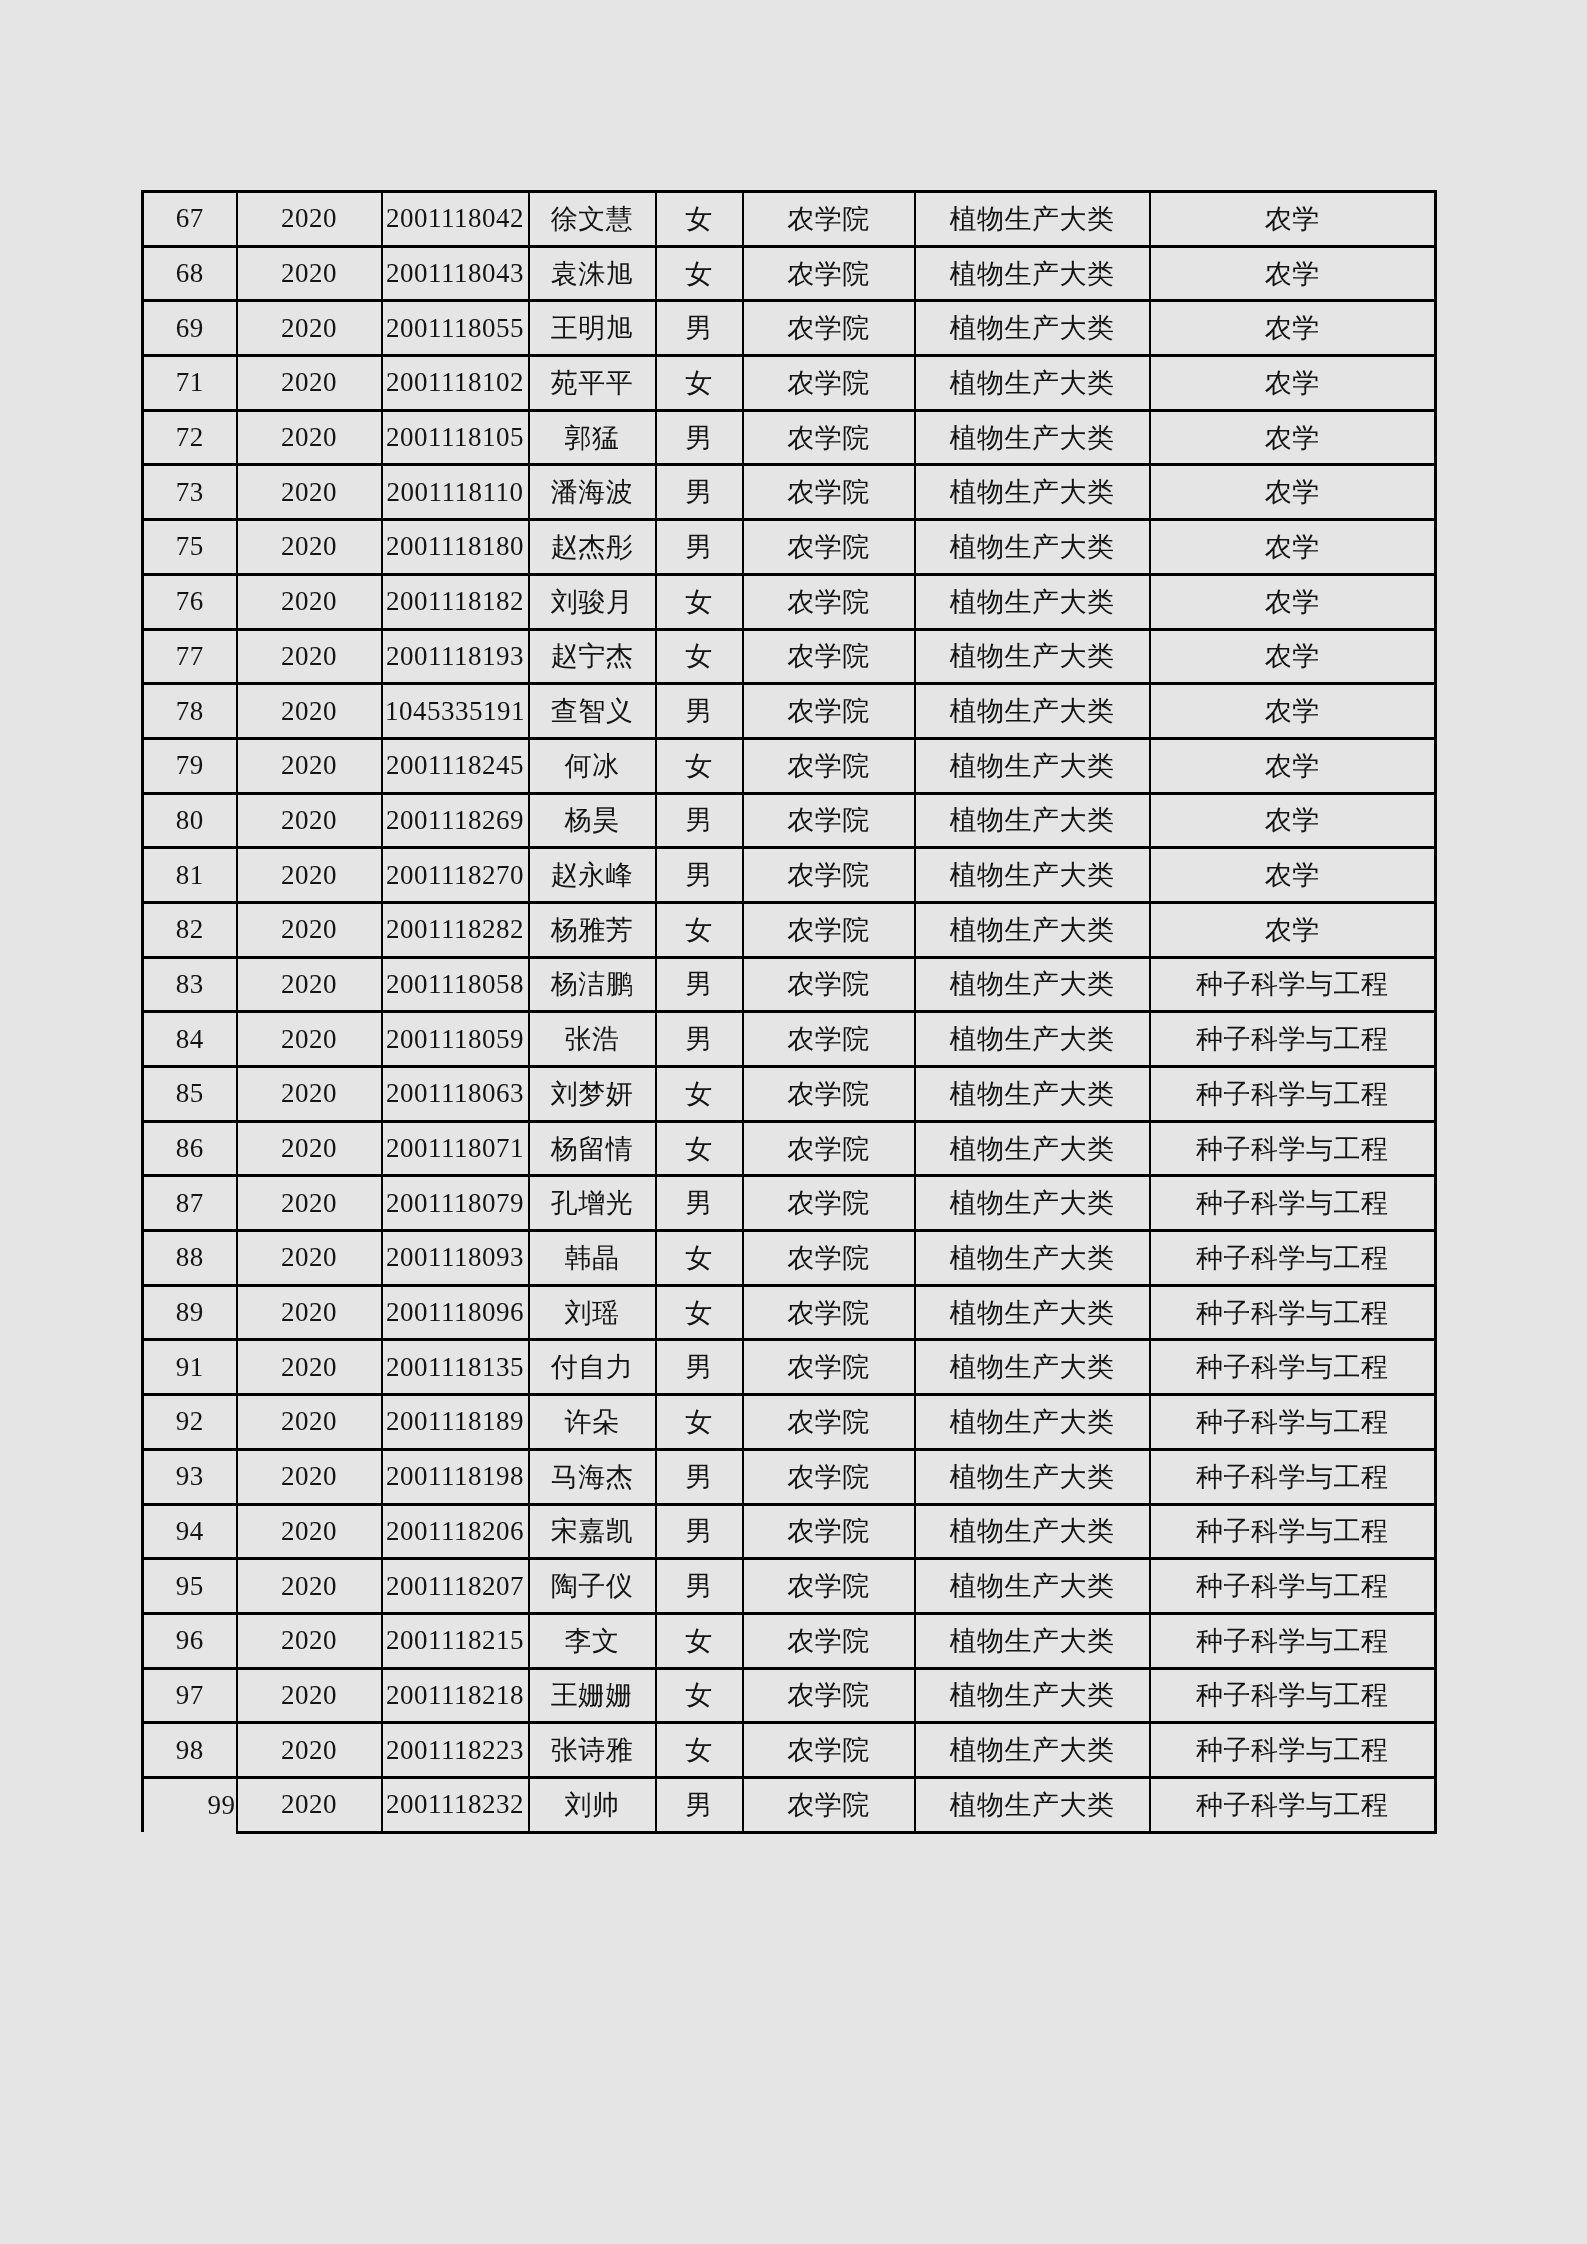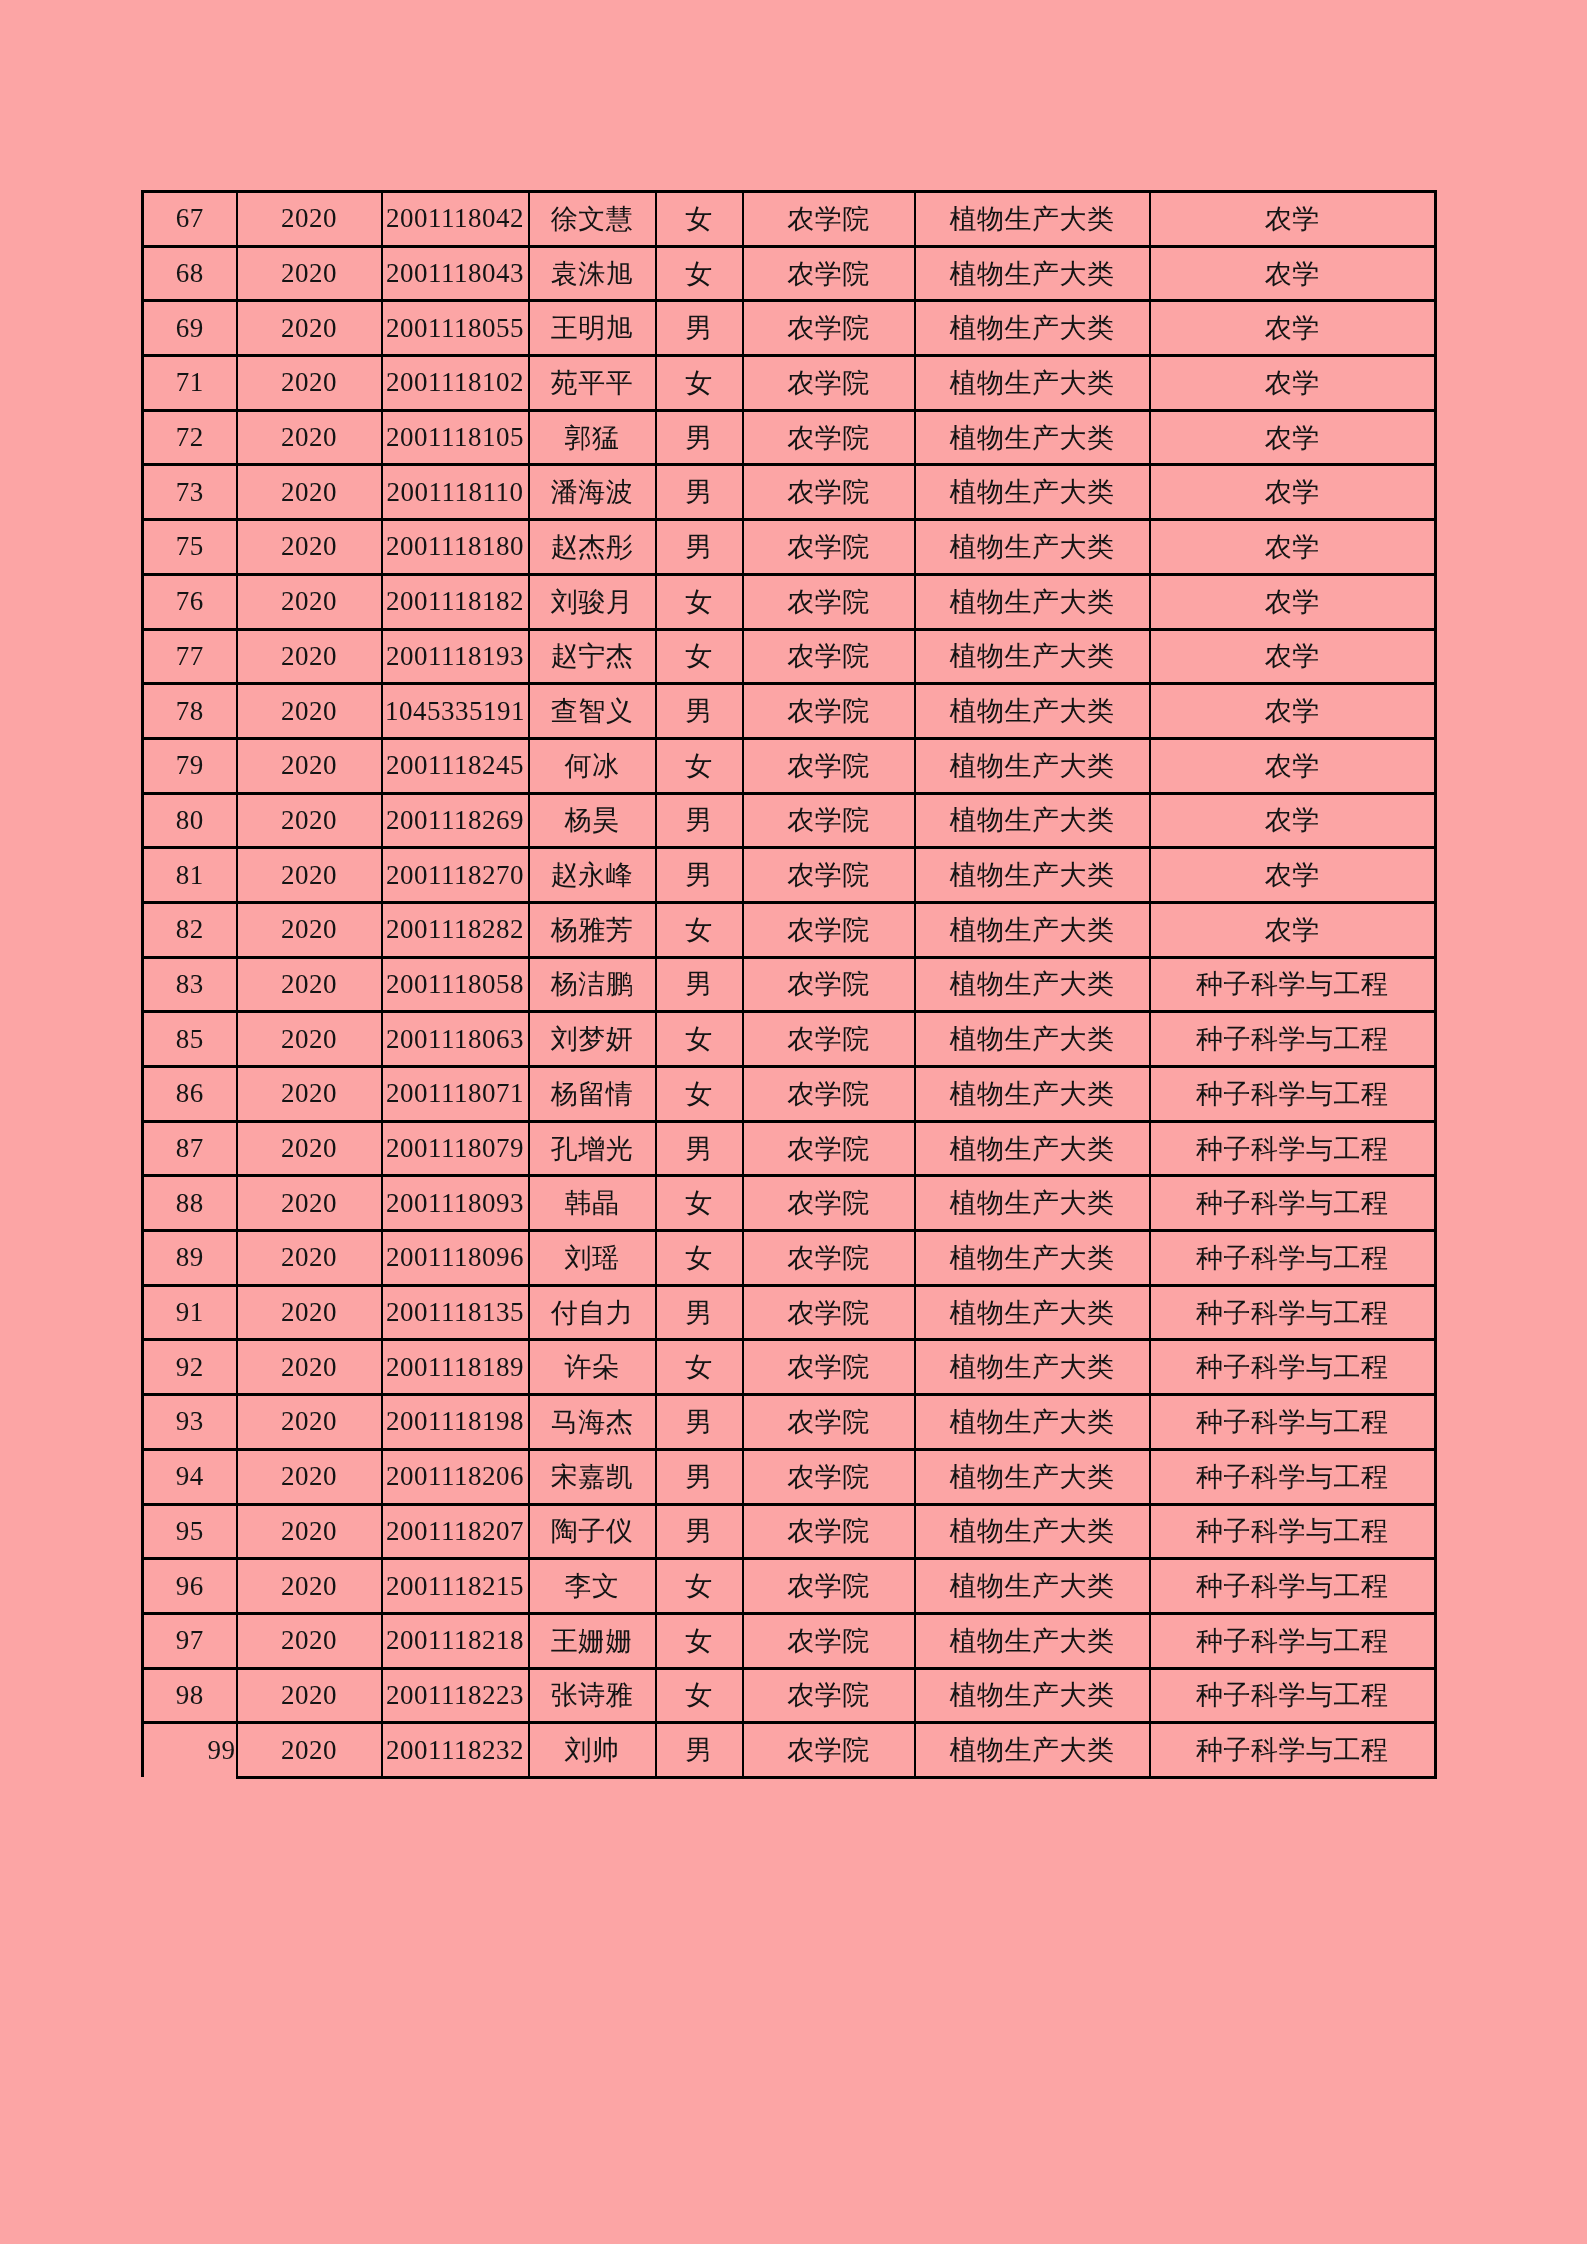--- a/index.html
+++ b/index.html
@@ -9,21 +9,21 @@
   }
   body {
     width: 1587px;
     height: 2244px;
     position: relative;
     font-family: "Liberation Serif", "DejaVu Serif", serif;
   }
   .page {
     position: absolute;
     inset: 0;
-    background: #fca5a5;
+    background: #e5e5e5;
   }
   table.roster {
     position: absolute;
     left: 141px;
     top: 190px;
     width: 1293px;
     border-collapse: collapse;
     table-layout: fixed;
     border-top: 3px solid #000;
     border-left: 3px solid #000;
@@ -223,20 +223,30 @@
           <td class="cell-index">83</td>
           <td class="cell-year">2020</td>
           <td class="cell-student_id">2001118058</td>
           <td class="cell-name">杨洁鹏</td>
           <td class="cell-gender">男</td>
           <td class="cell-college">农学院</td>
           <td class="cell-category">植物生产大类</td>
           <td class="cell-major">种子科学与工程</td>
         </tr>
         <tr>
+          <td class="cell-index">84</td>
+          <td class="cell-year">2020</td>
+          <td class="cell-student_id">2001118059</td>
+          <td class="cell-name">张浩</td>
+          <td class="cell-gender">男</td>
+          <td class="cell-college">农学院</td>
+          <td class="cell-category">植物生产大类</td>
+          <td class="cell-major">种子科学与工程</td>
+        </tr>
+        <tr>
           <td class="cell-index">85</td>
           <td class="cell-year">2020</td>
           <td class="cell-student_id">2001118063</td>
           <td class="cell-name">刘梦妍</td>
           <td class="cell-gender">女</td>
           <td class="cell-college">农学院</td>
           <td class="cell-category">植物生产大类</td>
           <td class="cell-major">种子科学与工程</td>
         </tr>
         <tr>

